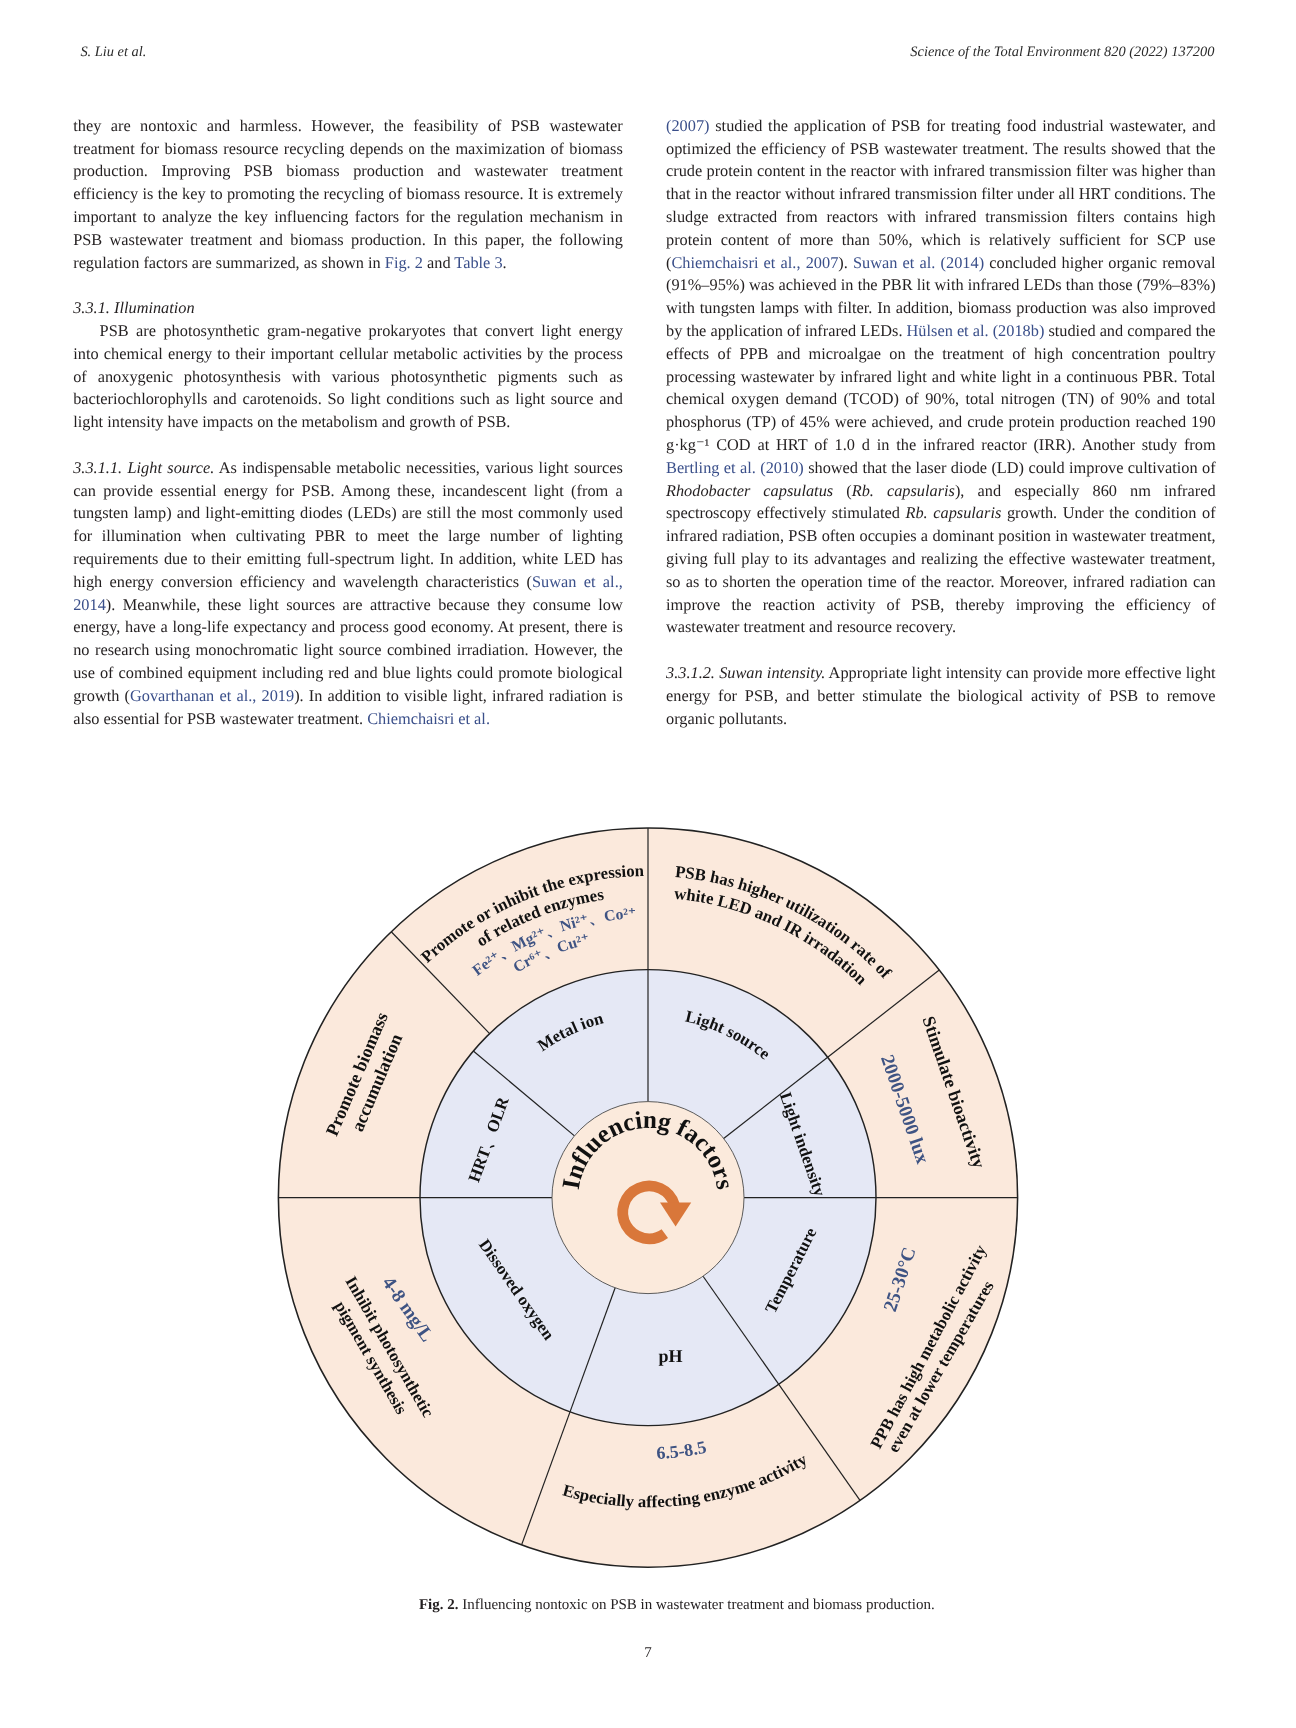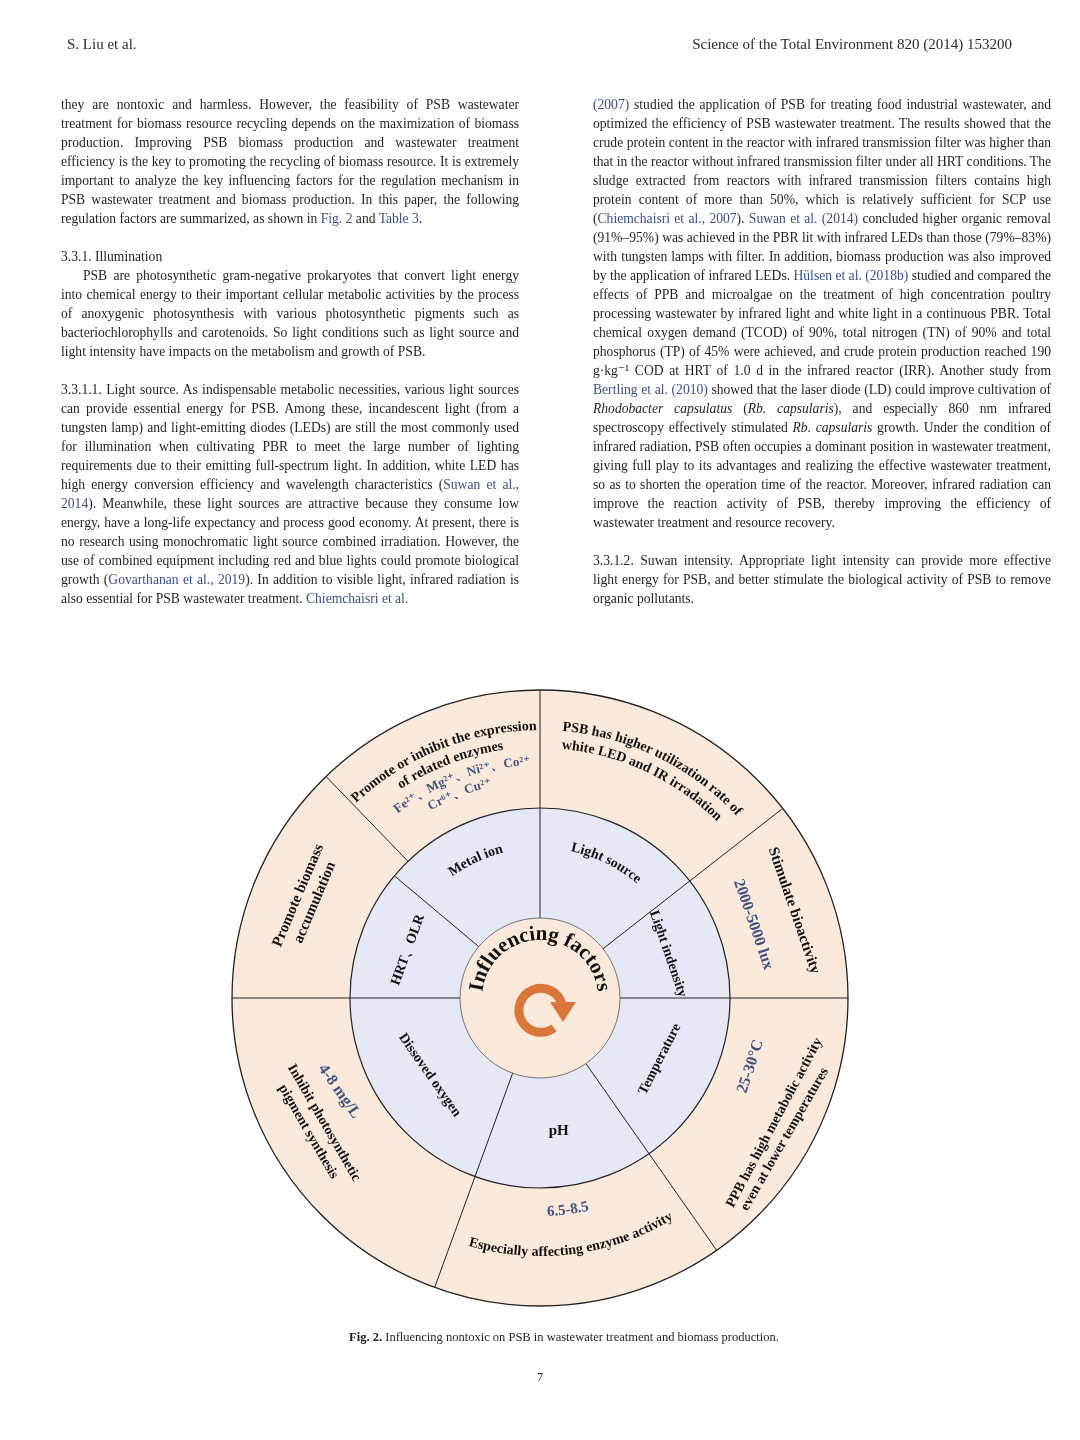--- a/index.html
+++ b/index.html
@@ -1,41 +1,41 @@
 <!DOCTYPE html>
 <html><head>
 <meta charset="utf-8">
 <style>
   html, body { margin:0; padding:0; background:#ffffff; }
   body { width:1080px; height:1440px; position:relative; overflow:hidden;
          font-family:"Liberation Serif","DejaVu Serif",serif; color:#231f20; }
-  .running-head { position:absolute; top:36px; font-size:15px; color:#2b2b2b; }
+  .running-head { position:absolute; top:36px; font-size:12px; font-style:italic; color:#2b2b2b; }
   .rh-left { left:67px; }
   .rh-right { right:68px; }
   .col { position:absolute; top:95px; width:458px; font-size:13.6px; line-height:19px;
          text-align:justify; hyphens:manual; }
   .col-left { left:61px; }
-  .col-right { left:555px;margin-left:38px; }
+  .col-right { left:555px; }
   .col p { margin:0; }
   .indent { text-indent:22px; }
   .gap { height:19px; }
-  .sec-head { }
+  .sec-head { font-style:italic; }
   .cite { color:#3a4f8a; }
   .it { font-style:italic; }
   .figure { position:absolute; left:220px; top:680px; width:640px; height:640px; }
   .caption { position:absolute; top:1330px; left:0; width:1080px; text-align:center; font-size:12.5px; }
   .caption b { font-weight:bold;margin-left:48px; }
   .page-num { position:absolute; top:1370px; left:0; width:1080px; text-align:center; font-size:12.5px; }
   svg text { font-family:"Liberation Serif","DejaVu Serif",serif; }
 </style>
 </head>
 <body>
 
 <div class="running-head rh-left">S. Liu et al.</div>
-<div class="running-head rh-right">Science of the Total Environment 820 (2014) 153200</div>
+<div class="running-head rh-right">Science of the Total Environment 820 (2022) 137200</div>
 
 <div class="col col-left">
   <p><span>they are nontoxic and harmless. However, the feasibility of PSB wastewater treatment for biomass resource recycling depends on the maximization of biomass production. Improving PSB biomass production and wastewater treatment efficiency is the key to promoting the recycling of biomass re­source. It is extremely important to analyze the key influencing factors for the regulation mechanism in PSB wastewater treatment and biomass pro­duction. In this paper, the following regulation factors are summarized, as shown in </span><span class="cite">Fig. 2</span><span> and </span><span class="cite">Table 3</span><span>.</span></p>
   <div class="gap"></div>
   <p class="sec-head">3.3.1. Illumination</p>
   <p class="indent">PSB are photosynthetic gram-negative prokaryotes that convert light energy into chemical energy to their important cellular metabolic activities by the process of anoxygenic photosynthesis with various photosynthetic pigments such as bacteriochlorophylls and carotenoids. So light conditions such as light source and light intensity have impacts on the metabolism and growth of PSB.</p>
   <div class="gap"></div>
   <p><span class="sec-head">3.3.1.1. Light source.</span><span> As indispensable metabolic necessities, various light sources can provide essential energy for PSB. Among these, incandescent light (from a tungsten lamp) and light-emitting diodes (LEDs) are still the most commonly used for illumination when cultivating PBR to meet the large number of lighting requirements due to their emitting full-spectrum light. In addition, white LED has high energy conversion efficiency and wavelength characteristics (</span><span class="cite">Suwan et al., 2014</span><span>). Meanwhile, these light sources are attractive because they consume low energy, have a long-life ex­pectancy and process good economy. At present, there is no research using monochromatic light source combined irradiation. However, the use of combined equipment including red and blue lights could promote biologi­cal growth (</span><span class="cite">Govarthanan et al., 2019</span><span>). In addition to visible light, infrared radiation is also essential for PSB wastewater treatment. </span><span class="cite">Chiemchaisri et al.</span></p>
 </div>
 

